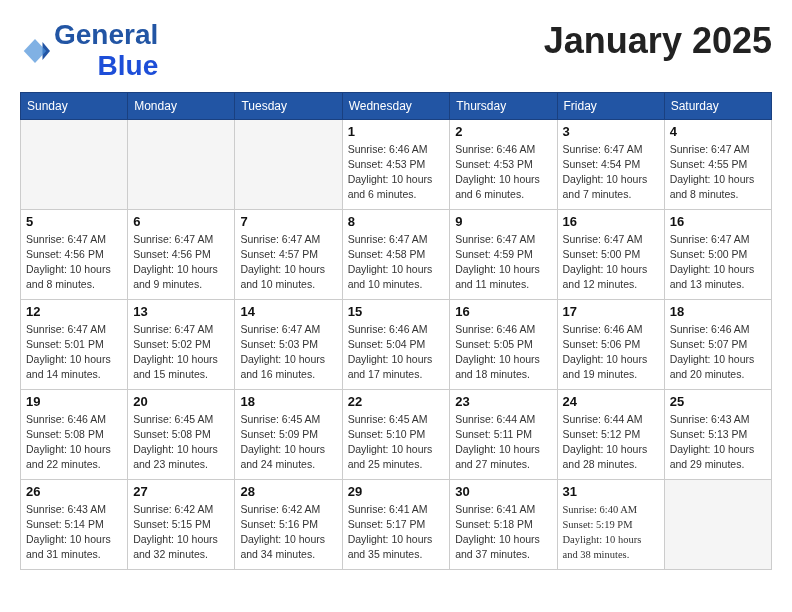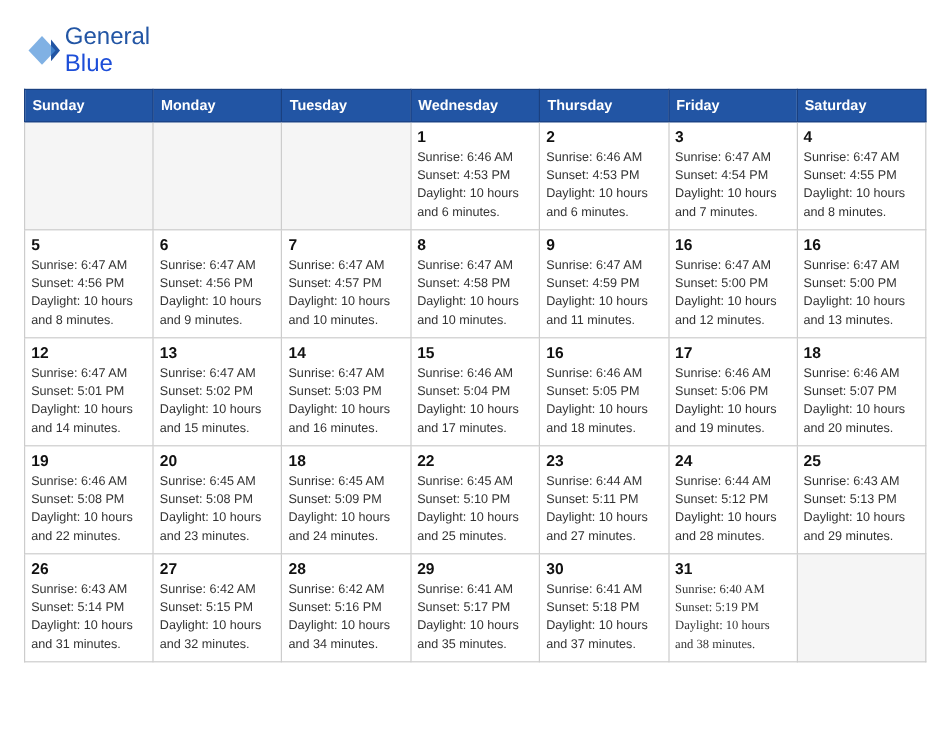--- a/index.html
+++ b/index.html
@@ -16,24 +16,25 @@
       align-items: flex-start;
       margin-bottom: 10px;
     }
     .logo {
       display: flex;
       align-items: center;
     }
     .logo-text {
       display: flex;
       flex-direction: column;
-      font-size: 20px;
-      font-weight: normal;
+      font-size: 28px;
+      font-weight: bold;
       color: #2255a4;
       line-height: 1.1;
+      text-align: right;
     }
     .logo-text span:last-child {
       color: #1d4ed8;
     }
     .logo-icon {
       width: 30px;
       height: 30px;
       margin-right: 4px;
     }
     .title-block {
@@ -52,21 +53,21 @@
       width: 100%;
       border-collapse: collapse;
       font-size: 11px;
     }
     .calendar th {
       background: #2255a4;
       color: #fff;
       text-align: left;
       padding: 6px 6px;
       font-size: 12px;
-      font-weight: bold;
+      font-weight: normal;
       border: 1px solid #1a4080;
     }
     .calendar td {
       vertical-align: top;
       border: 1px solid #ccc;
       padding: 4px 5px;
       width: 108px;
       min-height: 80px;
       background: #fff;
     }
@@ -96,20 +97,21 @@
     <svg class="logo-icon" viewBox="0 0 40 40">
       <polygon points="30,8 40,20 30,32" fill="#2255a4"></polygon>
       <polygon points="20,4 35,20 20,36 5,20" fill="#4a90d9" opacity="0.7"></polygon>
     </svg>
     <div class="logo-text">
       <span>General</span>
       <span>Blue</span>
     </div>
   </div>
   <div class="title-block">
+    <div class="month-title">January 2025</div>
   </div>
 </div>
 
 <table class="calendar">
   <thead>
     <tr>
     <th>Sunday</th>
         <th>Monday</th>
         <th>Tuesday</th>
         <th>Wednesday</th>

